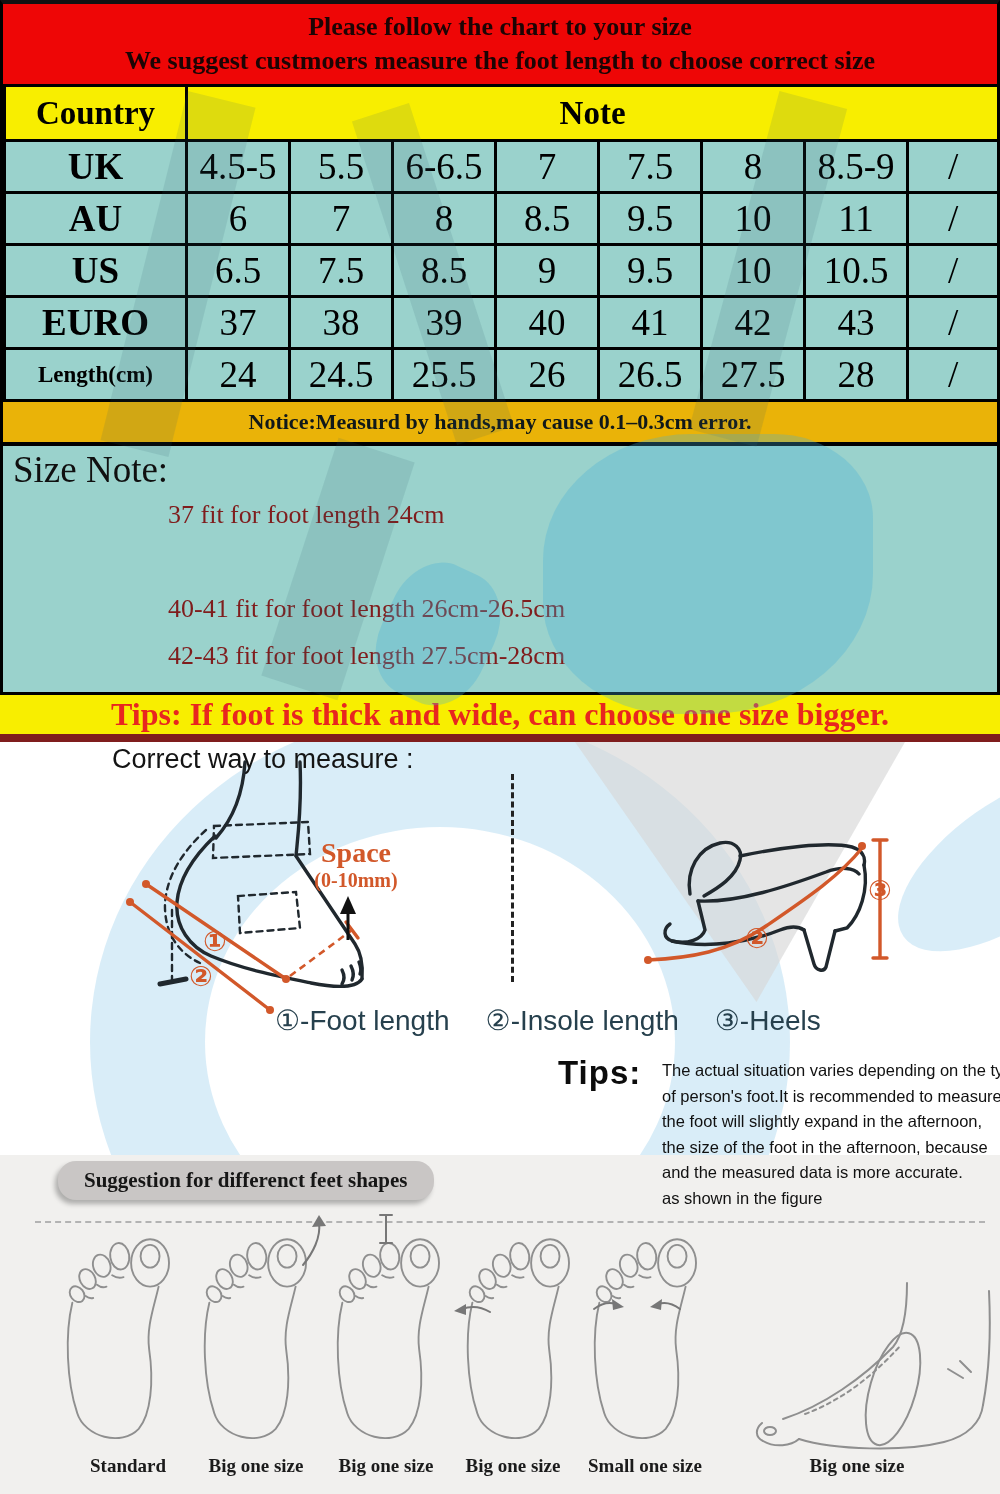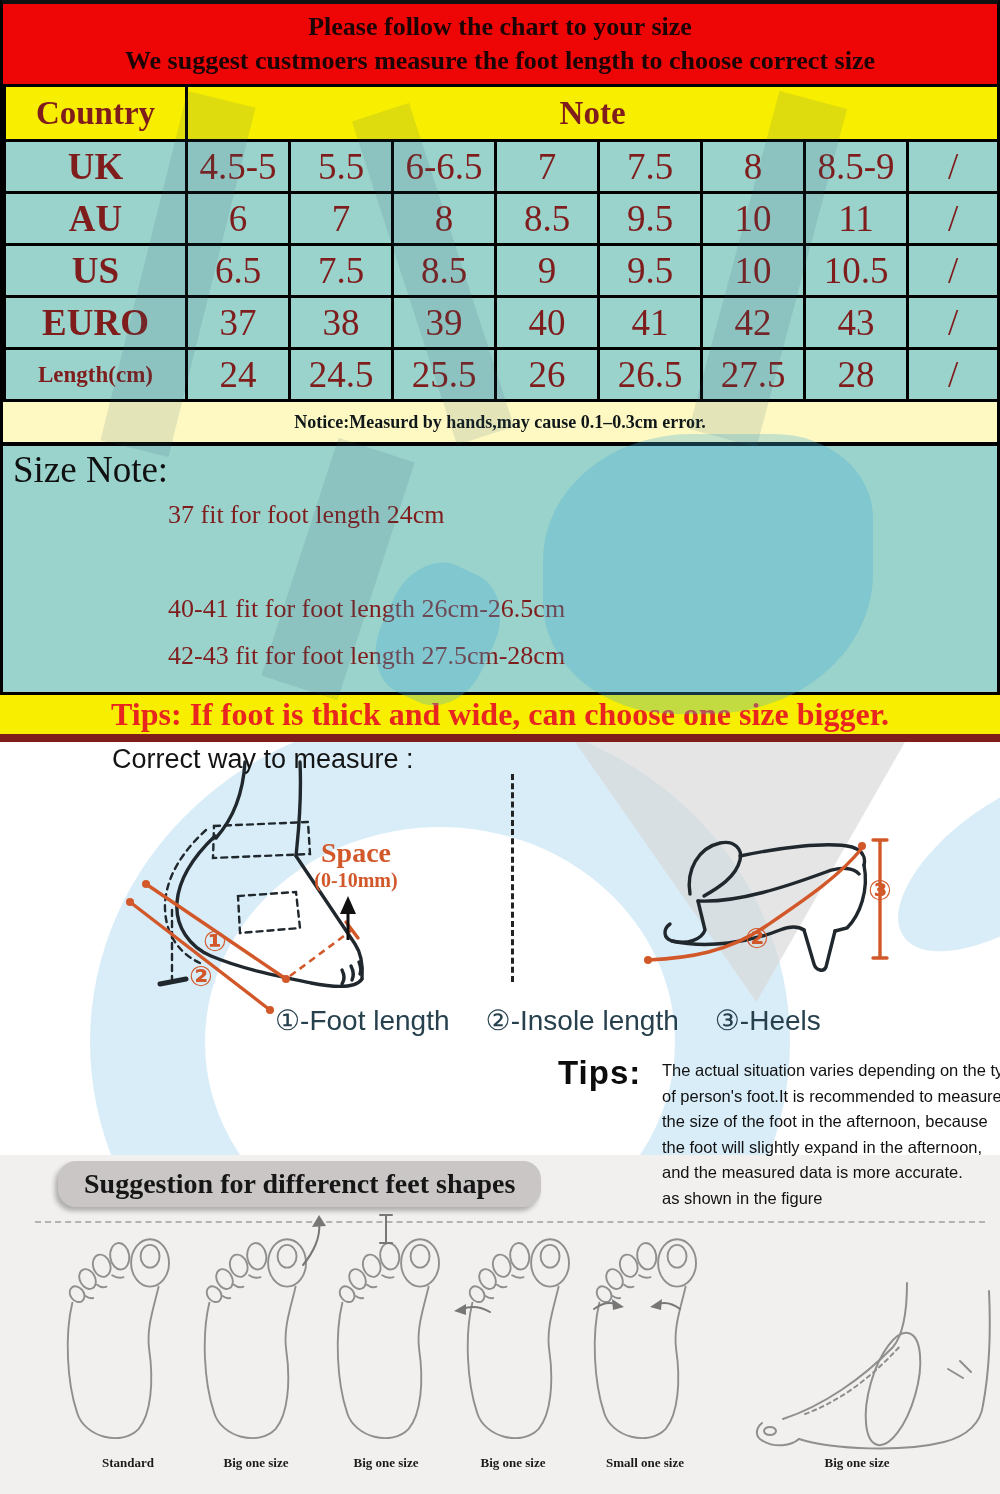--- a/index.html
+++ b/index.html
@@ -9,27 +9,27 @@
   
   .top-frame{position:relative;width:1000px;height:692px;box-sizing:border-box;
              border-left:3px solid #000;border-right:3px solid #000;border-top:4px solid #111;
              background:#9ad2cc;}
   .banner-red{height:80px;background:#ee0606;display:flex;flex-direction:column;justify-content:center;
               align-items:center;gap:4px;}
   .banner-red .bl{color:#1c0404;font-weight:700;font-size:26px;line-height:30px;}
 
   table.size-table{border-collapse:collapse;width:994px;table-layout:fixed;}
   table.size-table td{border:3px solid #000;text-align:center;vertical-align:middle;
-                      background:#9ad2cc;color:#7f1d1d;overflow:hidden;}
+                      background:#9ad2cc;color:#000000;overflow:hidden;}
   tr.hdr td{background:#f8ee00;height:50px;font-size:33px;font-weight:700;}
   tr.datarow td{height:47px;font-size:37px;}
   td.rlabel{font-weight:700;font-size:27px;}
   td.rlabel.small{font-size:23px;}
-  .notice-row{height:40px;background:#fef9c3;border-bottom:4px solid #000;display:flex;
-              align-items:center;justify-content:center;font-size:18px;font-weight:700;color:#10181a;}
+  .notice-row{height:40px;background:#eab308;border-bottom:4px solid #000;display:flex;
+              align-items:center;justify-content:center;font-size:22px;font-weight:700;color:#10181a;}
 
   .size-note{position:relative;height:207px;background:#9ad2cc;}
   .size-note .sn-title{position:absolute;left:10px;top:2px;font-size:37px;color:#101010;}
   .size-note .sn-line{position:absolute;left:165px;font-size:26px;color:#7f1d1d;text-align:center;}
 
   
   .wm{position:absolute;pointer-events:none;}
   .wm-band{background:rgba(45,95,105,0.13);}
   .wm-blue{background:rgba(70,175,215,0.30);}
 
@@ -59,25 +59,25 @@
           font-family:"Liberation Sans",sans-serif;font-size:28px;color:#26404d;}
   .tips-lbl{position:absolute;left:558px;top:312px;font-family:"Liberation Sans",sans-serif;
             font-size:33px;font-weight:700;color:#0c0c0c;letter-spacing:1px;}
   .tips-par{position:absolute;left:662px;top:316px;width:330px;z-index:3;
             font-family:"Liberation Sans",sans-serif;font-size:16.5px;color:#111;}
   .tips-par div{height:25.5px;line-height:25.5px;white-space:nowrap;}
 
   
   .suggest{position:relative;width:1000px;height:339px;background:#f1f0ee;}
   .pill{position:absolute;left:58px;top:6px;background:#c9c6c5;border-radius:18px;
-        padding:7px 26px;font-size:28px;font-weight:700;color:#161616;
+        padding:7px 26px;font-size:21px;font-weight:700;color:#161616;
         box-shadow:-3px 4px 5px rgba(0,0,0,0.28);}
   .h-dash{position:absolute;left:35px;right:15px;top:66px;border-top:2px dashed #b3b3b3;}
   .foot{position:absolute;top:70px;}
-  .f-label{position:absolute;top:300px;font-size:13px;font-weight:700;color:#1b1b1b;
+  .f-label{position:absolute;top:300px;font-size:19px;font-weight:700;color:#1b1b1b;
            text-align:center;white-space:nowrap;transform:translateX(-50%);}
   svg .sk{fill:none;stroke:#8f8f8f;stroke-width:2;stroke-linecap:round;}
   svg .ink{fill:none;stroke:#20282e;stroke-width:3.4;stroke-linecap:round;}
   svg .inkd{fill:none;stroke:#20282e;stroke-width:2.4;stroke-dasharray:6 5;stroke-linecap:round;}
   svg .org{fill:none;stroke:#d2582a;stroke-width:3.4;stroke-linecap:round;}
   svg .orgd{fill:none;stroke:#d2582a;stroke-width:2.6;stroke-dasharray:7 5;}
   svg .thin{fill:none;stroke:#777;stroke-width:2;stroke-linecap:round;}
 </style>
 </head>
 <body>
@@ -250,22 +250,22 @@
     <div class="legend">
       <span>①-Foot length</span>
       <span>②-Insole length</span>
       <span>③-Heels</span>
     </div>
 
     <div class="tips-lbl">Tips:</div>
     <div class="tips-par">
       <div>The actual situation varies depending on the type</div>
       <div>of person's foot.It is recommended to measure</div>
+      <div>the foot will slightly expand in the afternoon,</div>
       <div>the size of the foot in the afternoon, because</div>
-      <div>the foot will slightly expand in the afternoon,</div>
       <div>and the measured data is more accurate.</div>
       <div>as shown in the figure</div>
     </div>
   </div>
 
   <div class="suggest">
     <svg width="0" height="0" style="position:absolute">
       <defs>
         <g id="footShape">
           <g class="sk">

